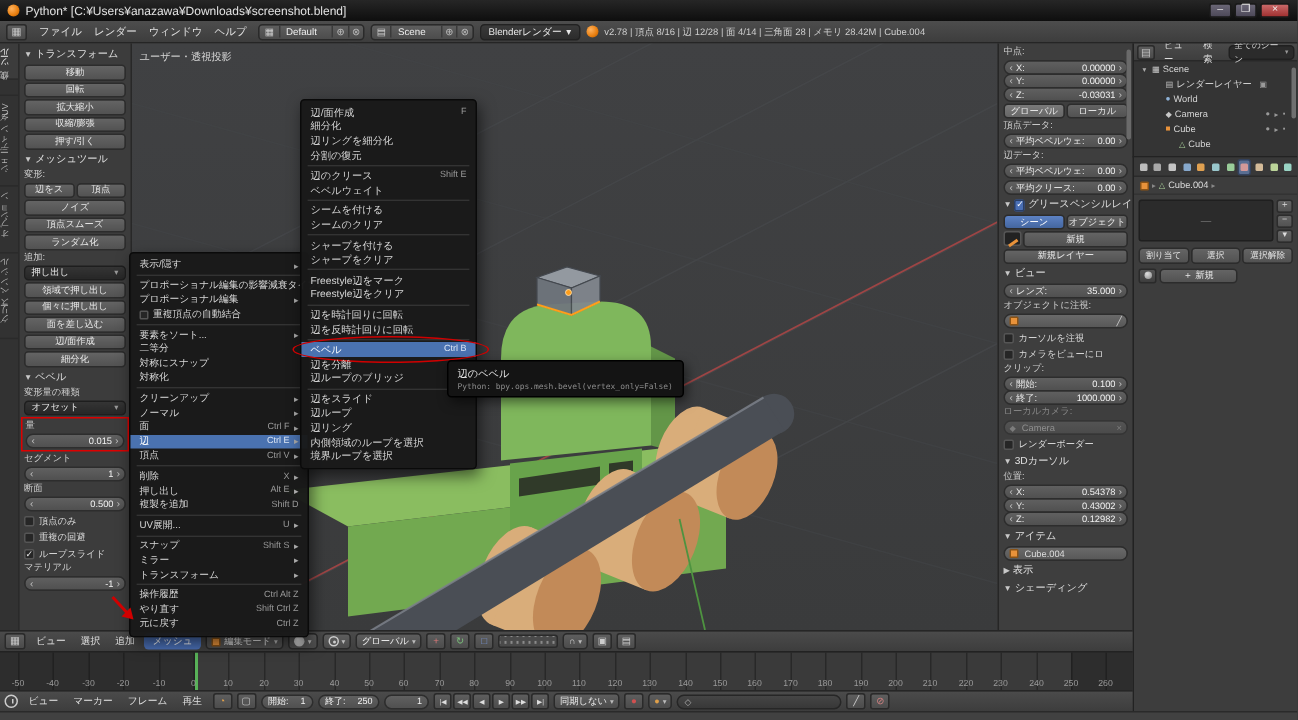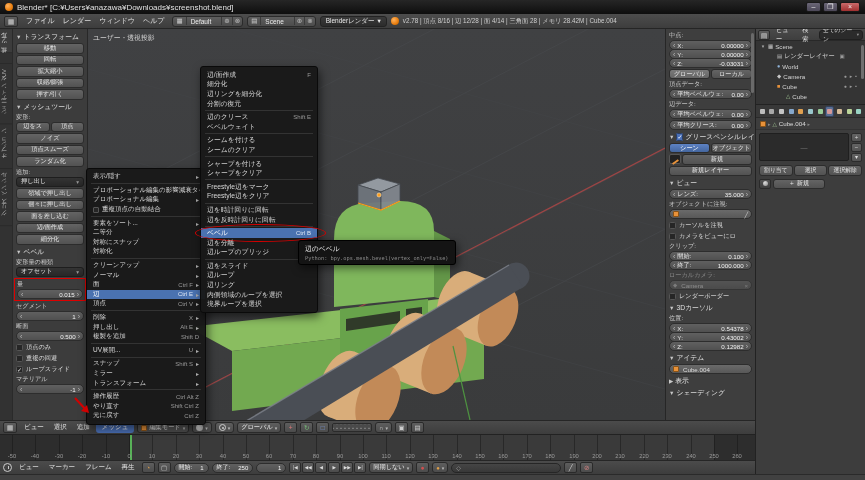--- a/index.html
+++ b/index.html
@@ -143,21 +143,21 @@
 #bottombar{position:absolute;left:0;top:474px;width:865px;height:6px;background:#414141;border-top:1px solid #2a2a2a;}
 
 
 #red-arrow{position:absolute;left:72px;top:396px;z-index:50;}
 </style>
 </head>
 <body>
 
 <div id="titlebar">
   <span class="blogo"></span>
-  <span>Blender* [C:¥Users¥anazawa¥Downloads¥screenshot.blend]</span>
+  <span>Python* [C:¥Users¥anazawa¥Downloads¥screenshot.blend]</span>
   <span class="wbtns">
     <span class="wbtn">–</span>
     <span class="wbtn">❐</span>
     <span class="wbtn close">×</span>
   </span>
 </div>
 
 <div id="topbar">
   <span class="hicon">▦</span>
   <div id="tb-menus" style="display:flex;">

